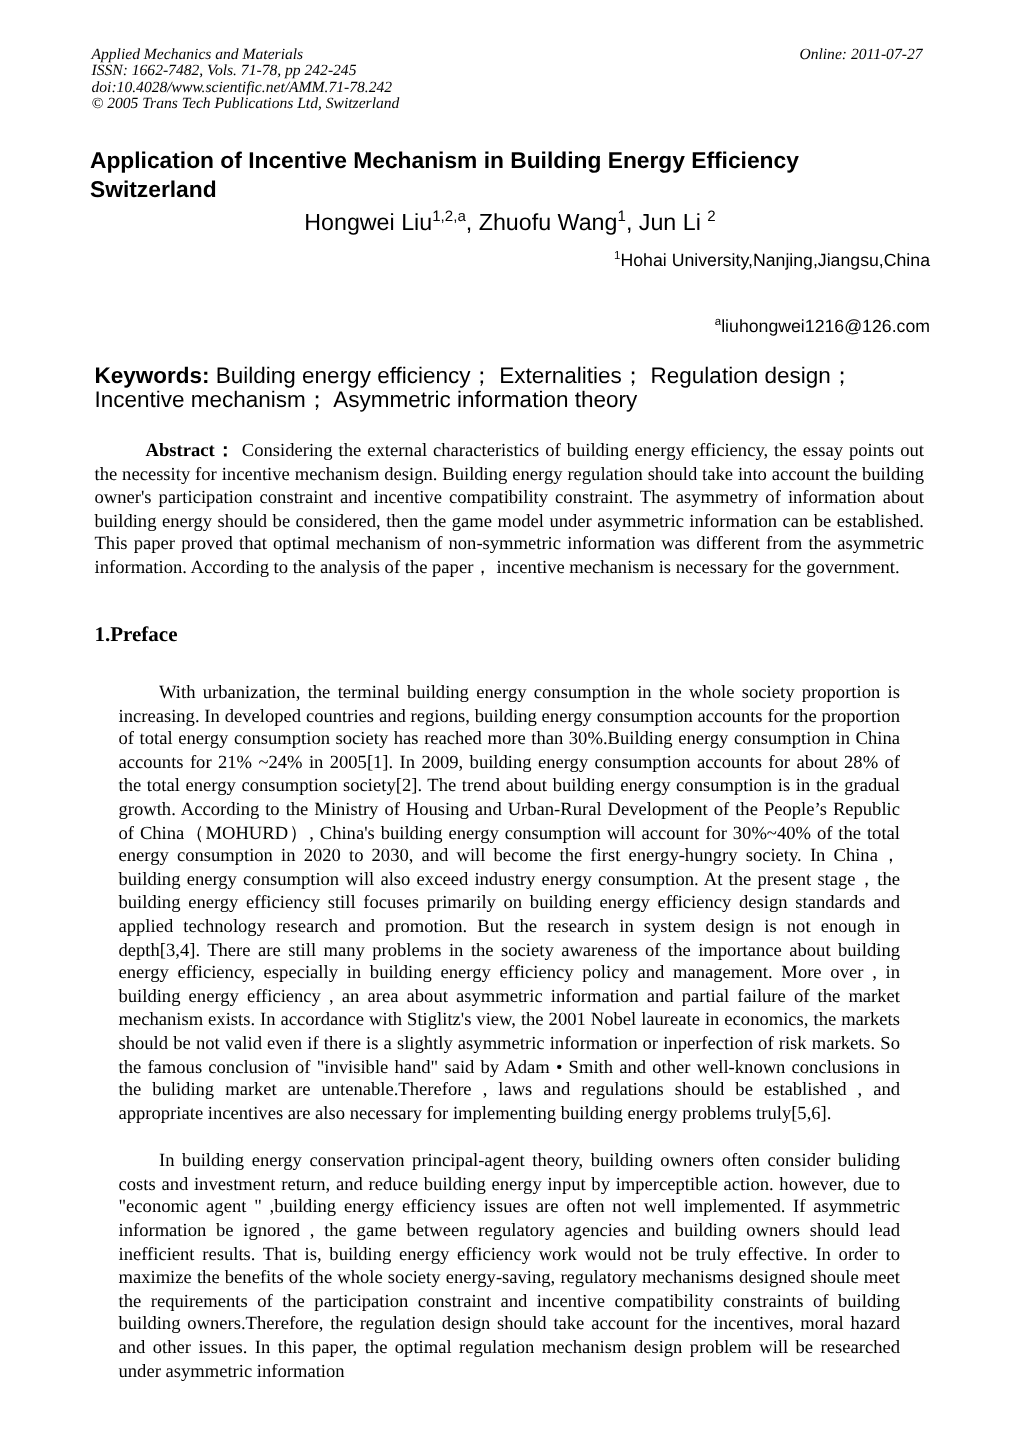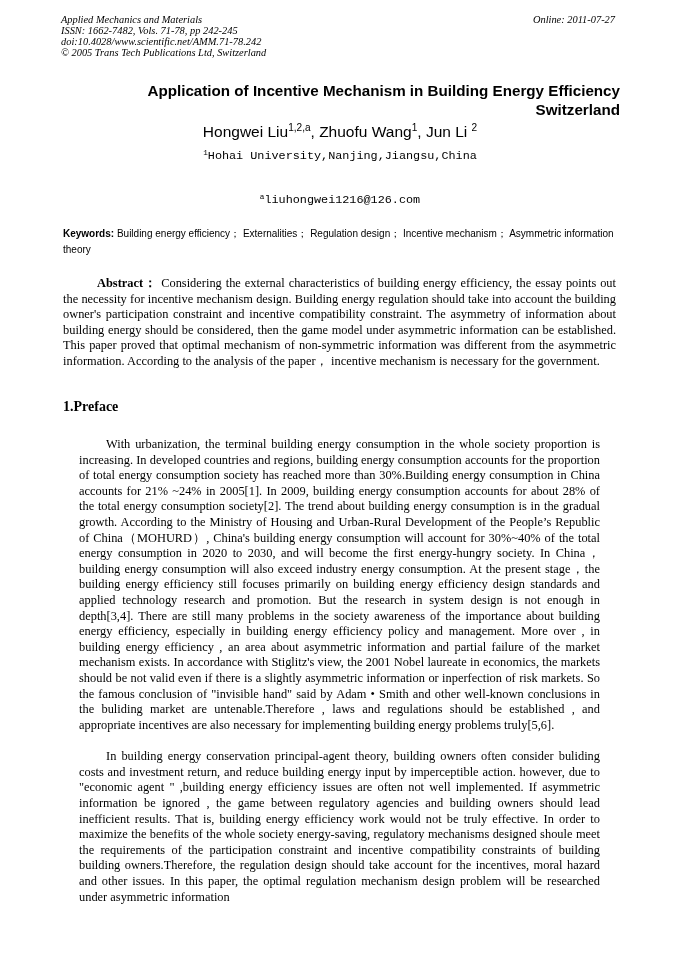--- a/index.html
+++ b/index.html
@@ -1,41 +1,41 @@
 <!DOCTYPE html>
 <html><head>
 <meta charset="utf-8">
 <style>
   html, body { margin: 0; padding: 0; background: #ffffff; }
   body { width: 678px; height: 959px; position: relative; overflow: hidden; color: #000; }
-  .page { position: absolute; left: 0; top: 0; width: 678px; height: 727px; }
+  .page { position: absolute; left: 0; top: 17px; width: 678px; height: 727px; }
   .hdr-left {
     position: absolute; left: 61px; top: 14px;
     font-family: "Liberation Serif", serif; font-style: italic; font-size: 10.4px; line-height: 11px;
   }
   .hdr-right {
     position: absolute; right: 63px; top: 14px;
     font-family: "Liberation Serif", serif; font-style: italic; font-size: 10.4px; line-height: 11px;
   }
   .title {
-    position: absolute; left: 60px; width: 560px; top: 82px; text-align: right;
+    position: absolute; left: 60px; width: 560px; top: 82px; text-align: left;
     font-family: "Liberation Sans", sans-serif; font-weight: bold; font-size: 15.2px; line-height: 18.5px;
   }
   .authors {
     position: absolute; left: 60px; width: 560px; top: 122px; text-align: center;
     font-family: Liberation Sans, sans-serif; font-size: 15.5px; line-height: 20px;
   }
   .affil {
-    position: absolute; left: 60px; width: 560px; text-align: center;
-    font-family: Liberation Mono, monospace; font-size: 11.8px; line-height: 14px;
+    position: absolute; left: 60px; width: 560px; text-align: right;
+    font-family: Liberation Sans, sans-serif; font-size: 11.8px; line-height: 14px;
   }
   sup { font-size: 65%; vertical-align: 0.55em; line-height: 0; }
   .keywords {
     position: absolute; left: 63px; width: 555px; top: 226px;
-    font-family: "Liberation Sans", sans-serif; font-size: 10px; line-height: 16px;
+    font-family: "Liberation Sans", sans-serif; font-size: 15px; line-height: 16px;
   }
   .keywords b { font-weight: bold; }
   .serif-block {
     position: absolute; left: 63px; width: 553px;
     font-family: "Liberation Serif", serif; font-size: 12.4px; line-height: 15.6px;
     text-align: justify;
   }
   .abstract { top: 276px; }
   .abstract b { font-weight: bold; margin-left: 34px; }
   .section-head {

